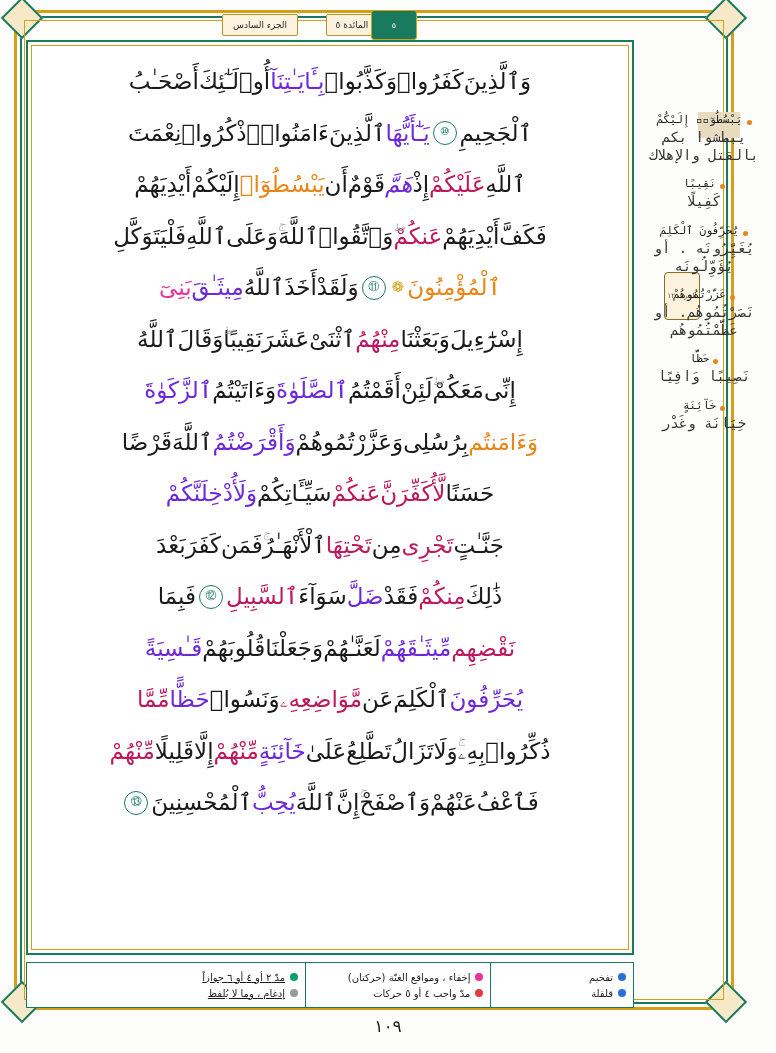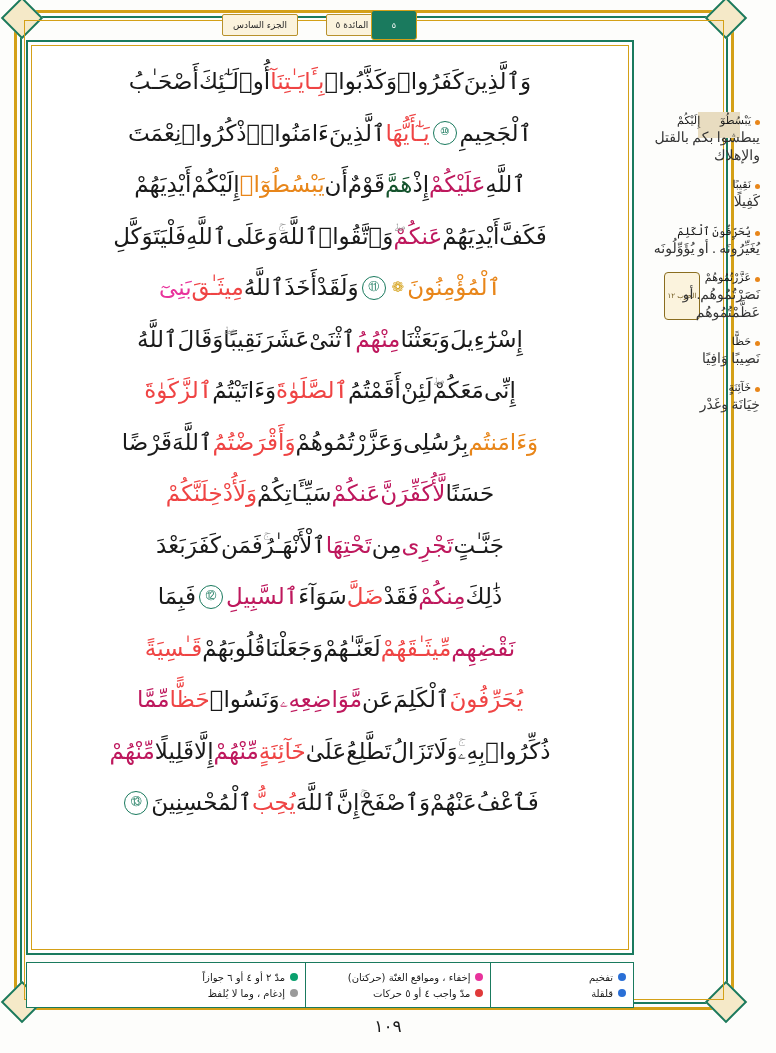--- a/index.html
+++ b/index.html
@@ -136,23 +136,23 @@
     margin: 0;
     height: 51.5px;
     display: flex;
     align-items: center;
     justify-content: center;
     letter-spacing: 0px;
   }
   .qline span { white-space: nowrap; }
 
   
-  .c-green  { color: #ef4444; }
+  .c-green  { color: #6d28d9; }
   .c-teal   { color: #be185d; }
-  .c-red    { color: #14532d; }
+  .c-red    { color: #6d28d9; font-style: italic; }
   .c-pink   { color: #e8339c; }
   .c-orange { color: #e8861a; }
   .c-gray   { color: #9a9a9a; }
   .c-black  { color: #1a1a1a; }
 
   .ayah-num {
     display: inline-block;
     border: 1px solid #1a7a5e;
     border-radius: 50%;
     width: 22px; height: 22px;
@@ -169,22 +169,22 @@
     font-size: 15px;
     margin: 0 3px;
   }
 
   
   .margin-notes {
     position: absolute;
     left: 648px; top: 110px;
     width: 112px;
     direction: rtl;
-    text-align: right;
-    font-family: Liberation Serif, serif;
+    text-align: center;
+    font-family: Liberation Mono, monospace;
   }
   .note-block { margin-bottom: 9px; }
   .note-head {
     font-size: 11px;
     color: #1a1a1a;
     line-height: 1.25;
     position: relative;
     display: inline-block;
     padding-right: 9px;
   }
@@ -252,21 +252,21 @@
     gap: 5px;
     white-space: nowrap;
   }
   .dot {
     width: 8px; height: 8px;
     border-radius: 50%;
     flex: 0 0 auto;
   }
   .col-a { width: 142px; }
   .col-b { width: 186px; }
-  .col-c { width: 280px; }
+  .col-c { width: 280px; text-decoration: underline; }
 
   .page-number {
     position: absolute;
     left: 0; top: 1016px;
     width: 776px;
     text-align: center;
     font-size: 17px;
     color: #1a1a1a;
     direction: rtl;
     font-family: Liberation Serif, serif;

